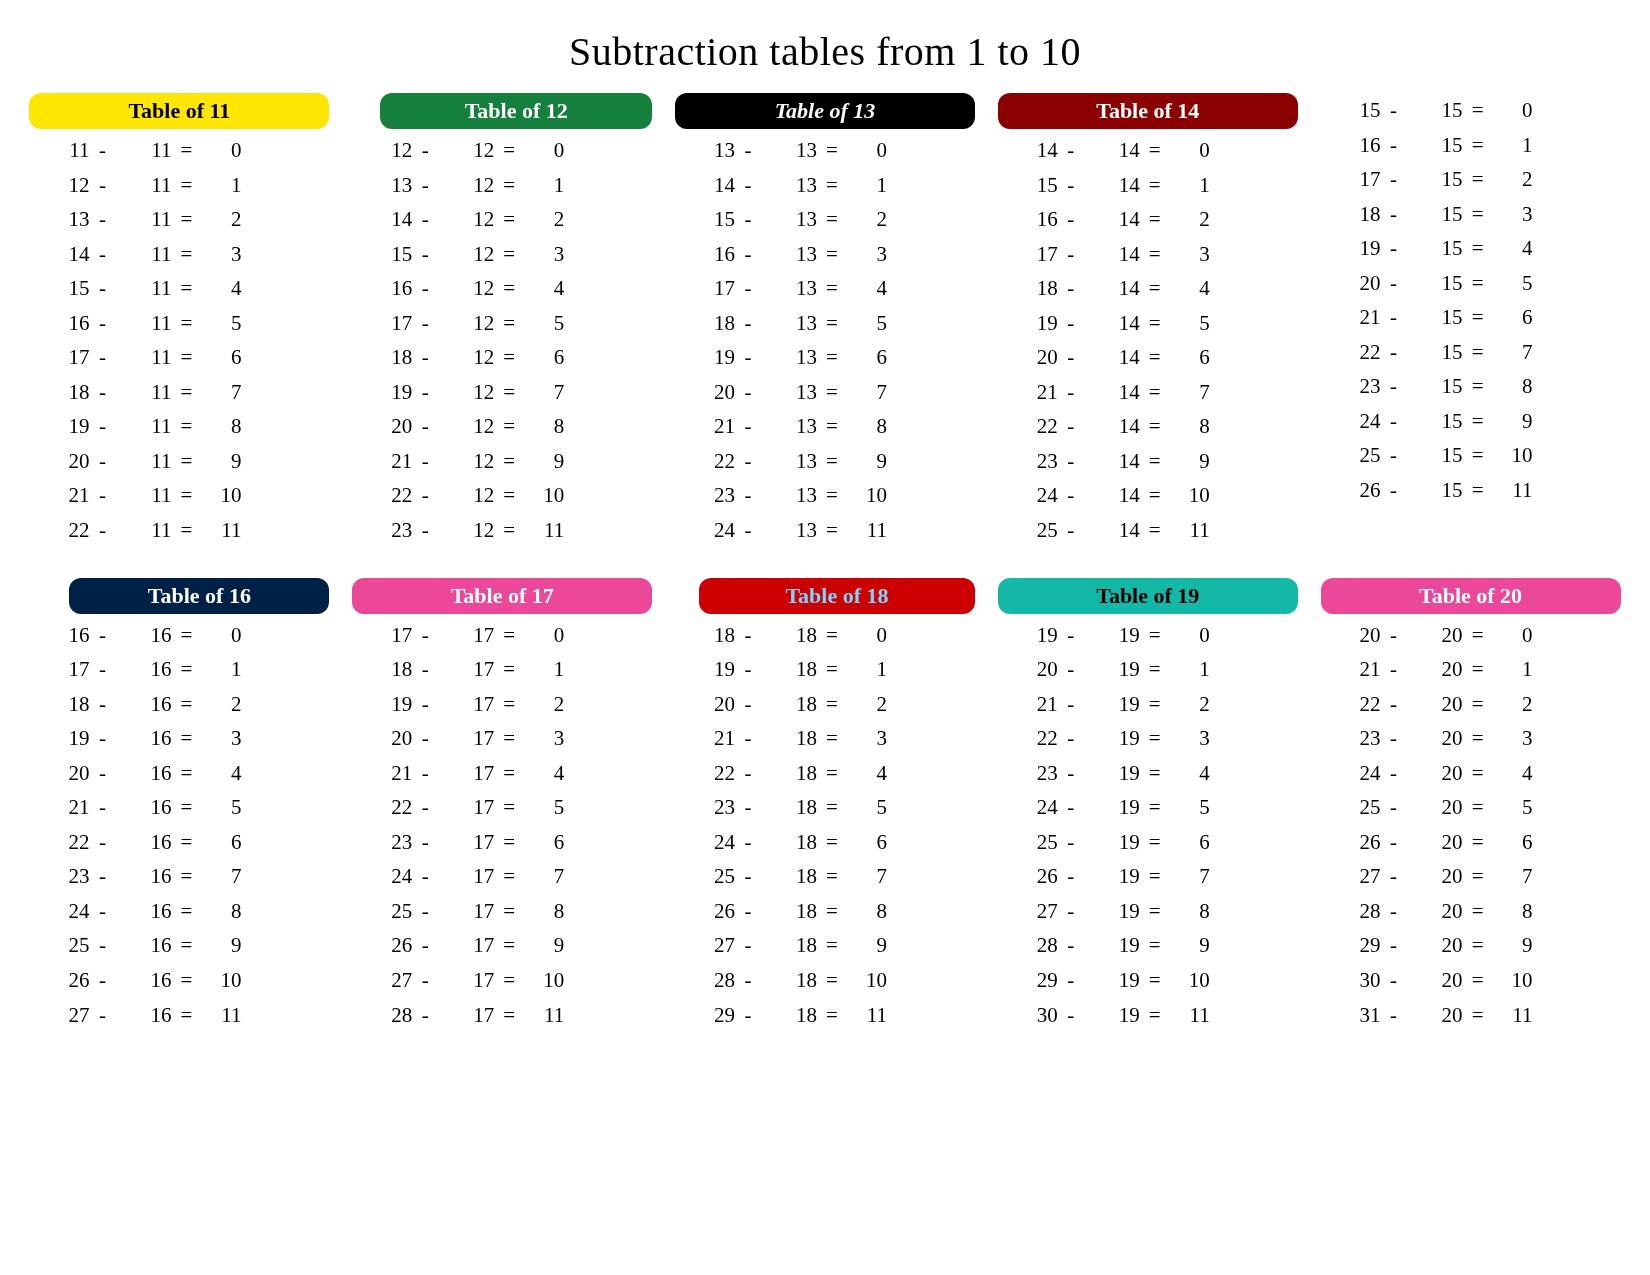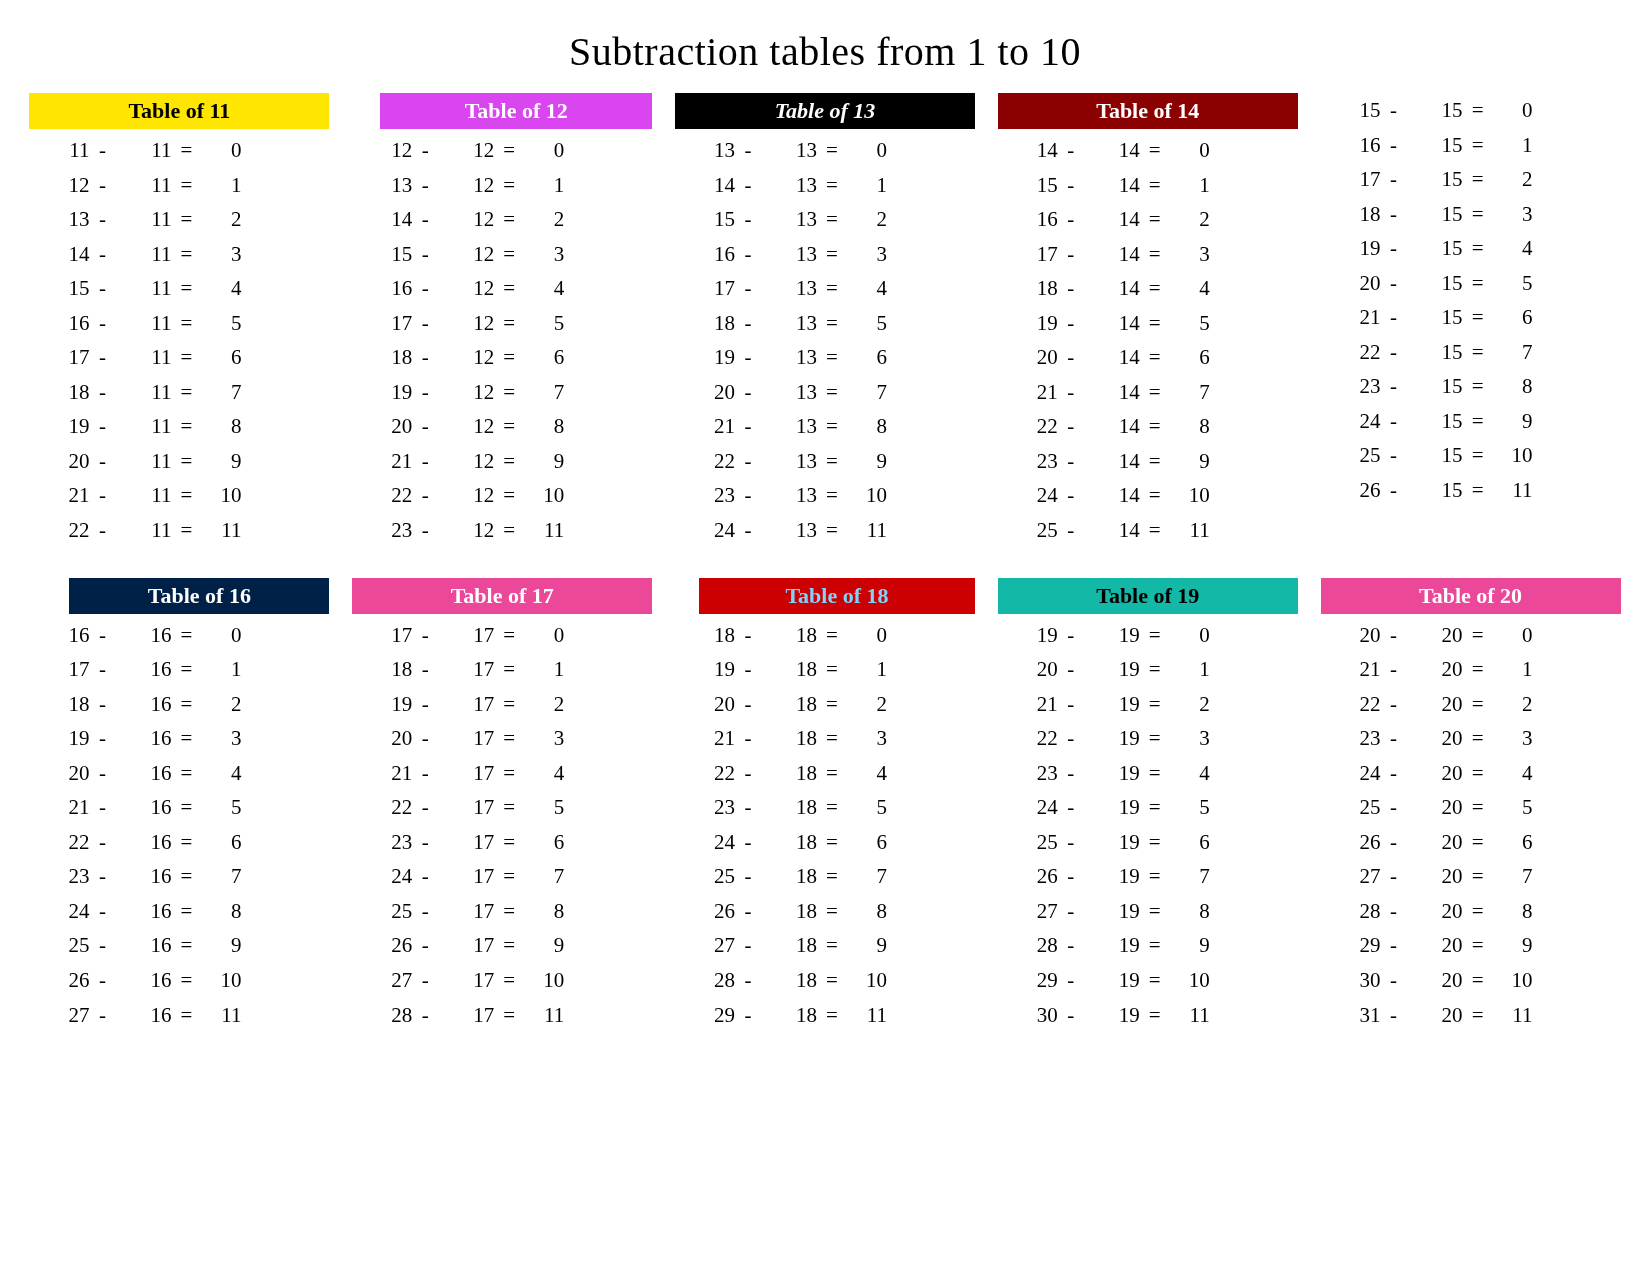--- a/index.html
+++ b/index.html
@@ -27,24 +27,24 @@
     .table-block {
       width: 300px;
       min-width: 280px;
     }
     .table-header {
       text-align: center;
       font-size: 22px;
       font-weight: bold;
       padding: 5px 10px;
       margin-bottom: 4px;
-      border-radius: 0;
+      border-radius: 12px;
     }
     .table-header.yellow { background: #FFE600; color: #000; }
-    .table-header.navy { background: #d946ef; color: #fff; margin-left: 28px; }
+    .table-header.navy { background: #15803d; color: #fff; margin-left: 28px; }
     .table-header.green { background: #000000; color: #fff; font-style: italic; }
     .table-header.dark-red { background: #8B0000; color: #fff; }
     .table-header.gold { background: #FFD700; color: #000; }
     .table-header.dark-navy { background: #002147; color: #fff; margin-left: 40px; }
     .table-header.teal { background: #ec4899; color: #fff; }
     .table-header.red { background: #CC0000; color: #7dd3fc; margin-left: 24px; }
     .table-header.yellow2 { background: #14b8a6; color: #000; }
     .table-header.dark-blue { background: #ec4899; color: #fff; }
 
     .table-row {

